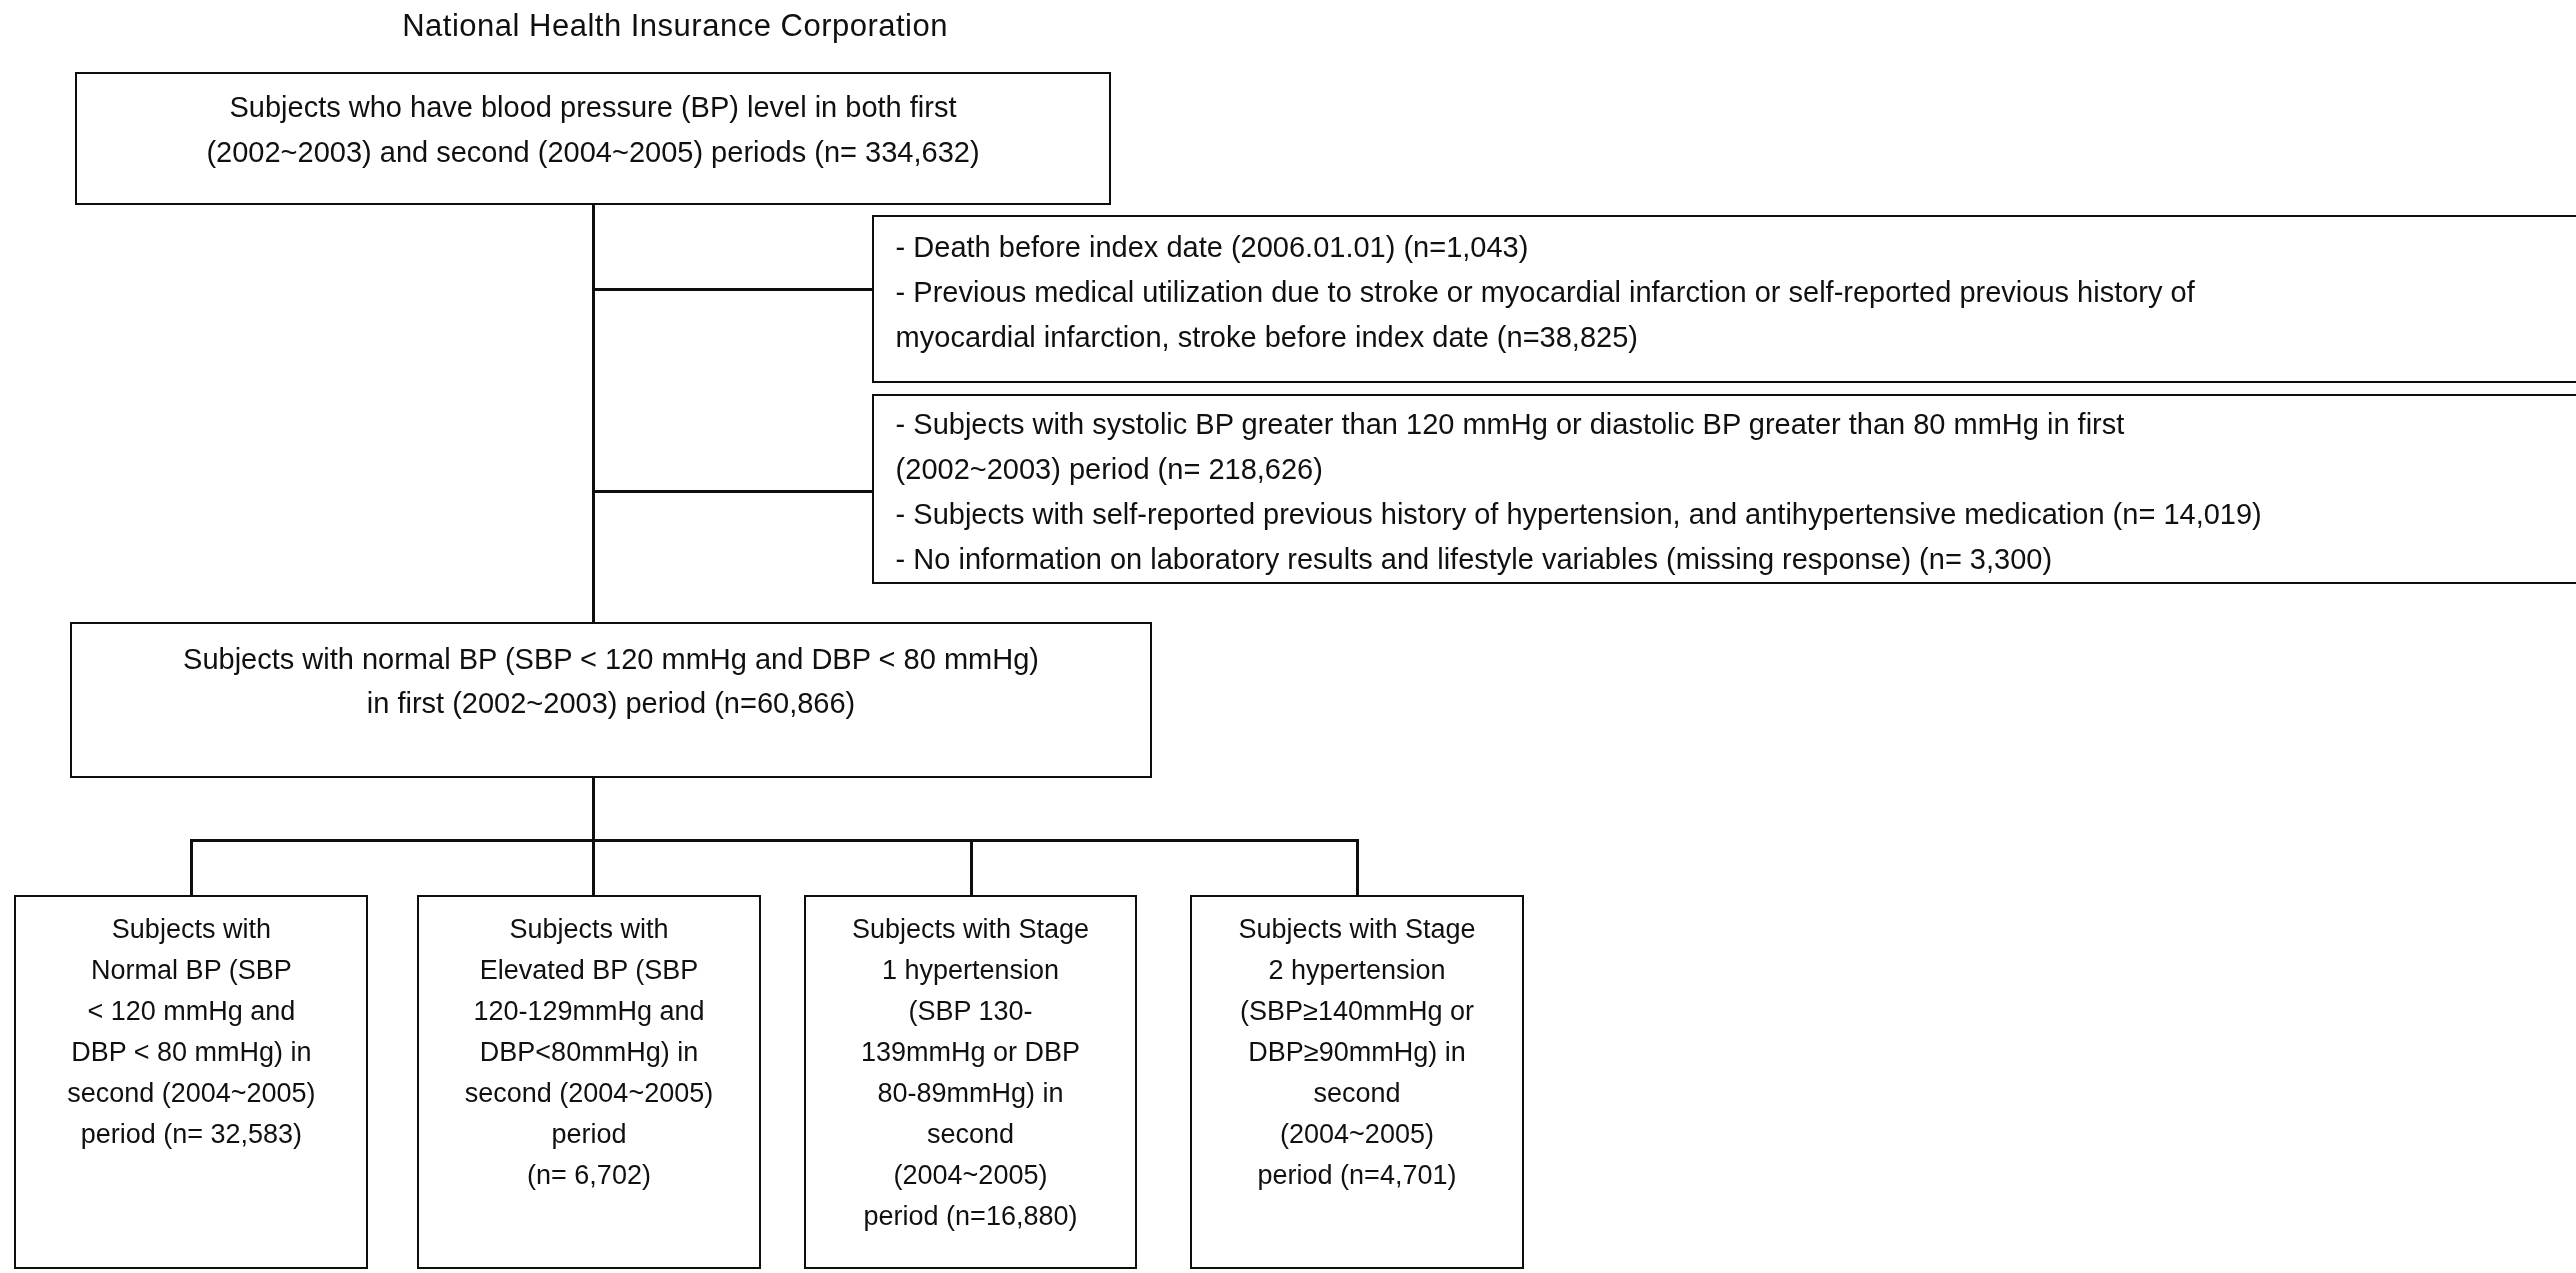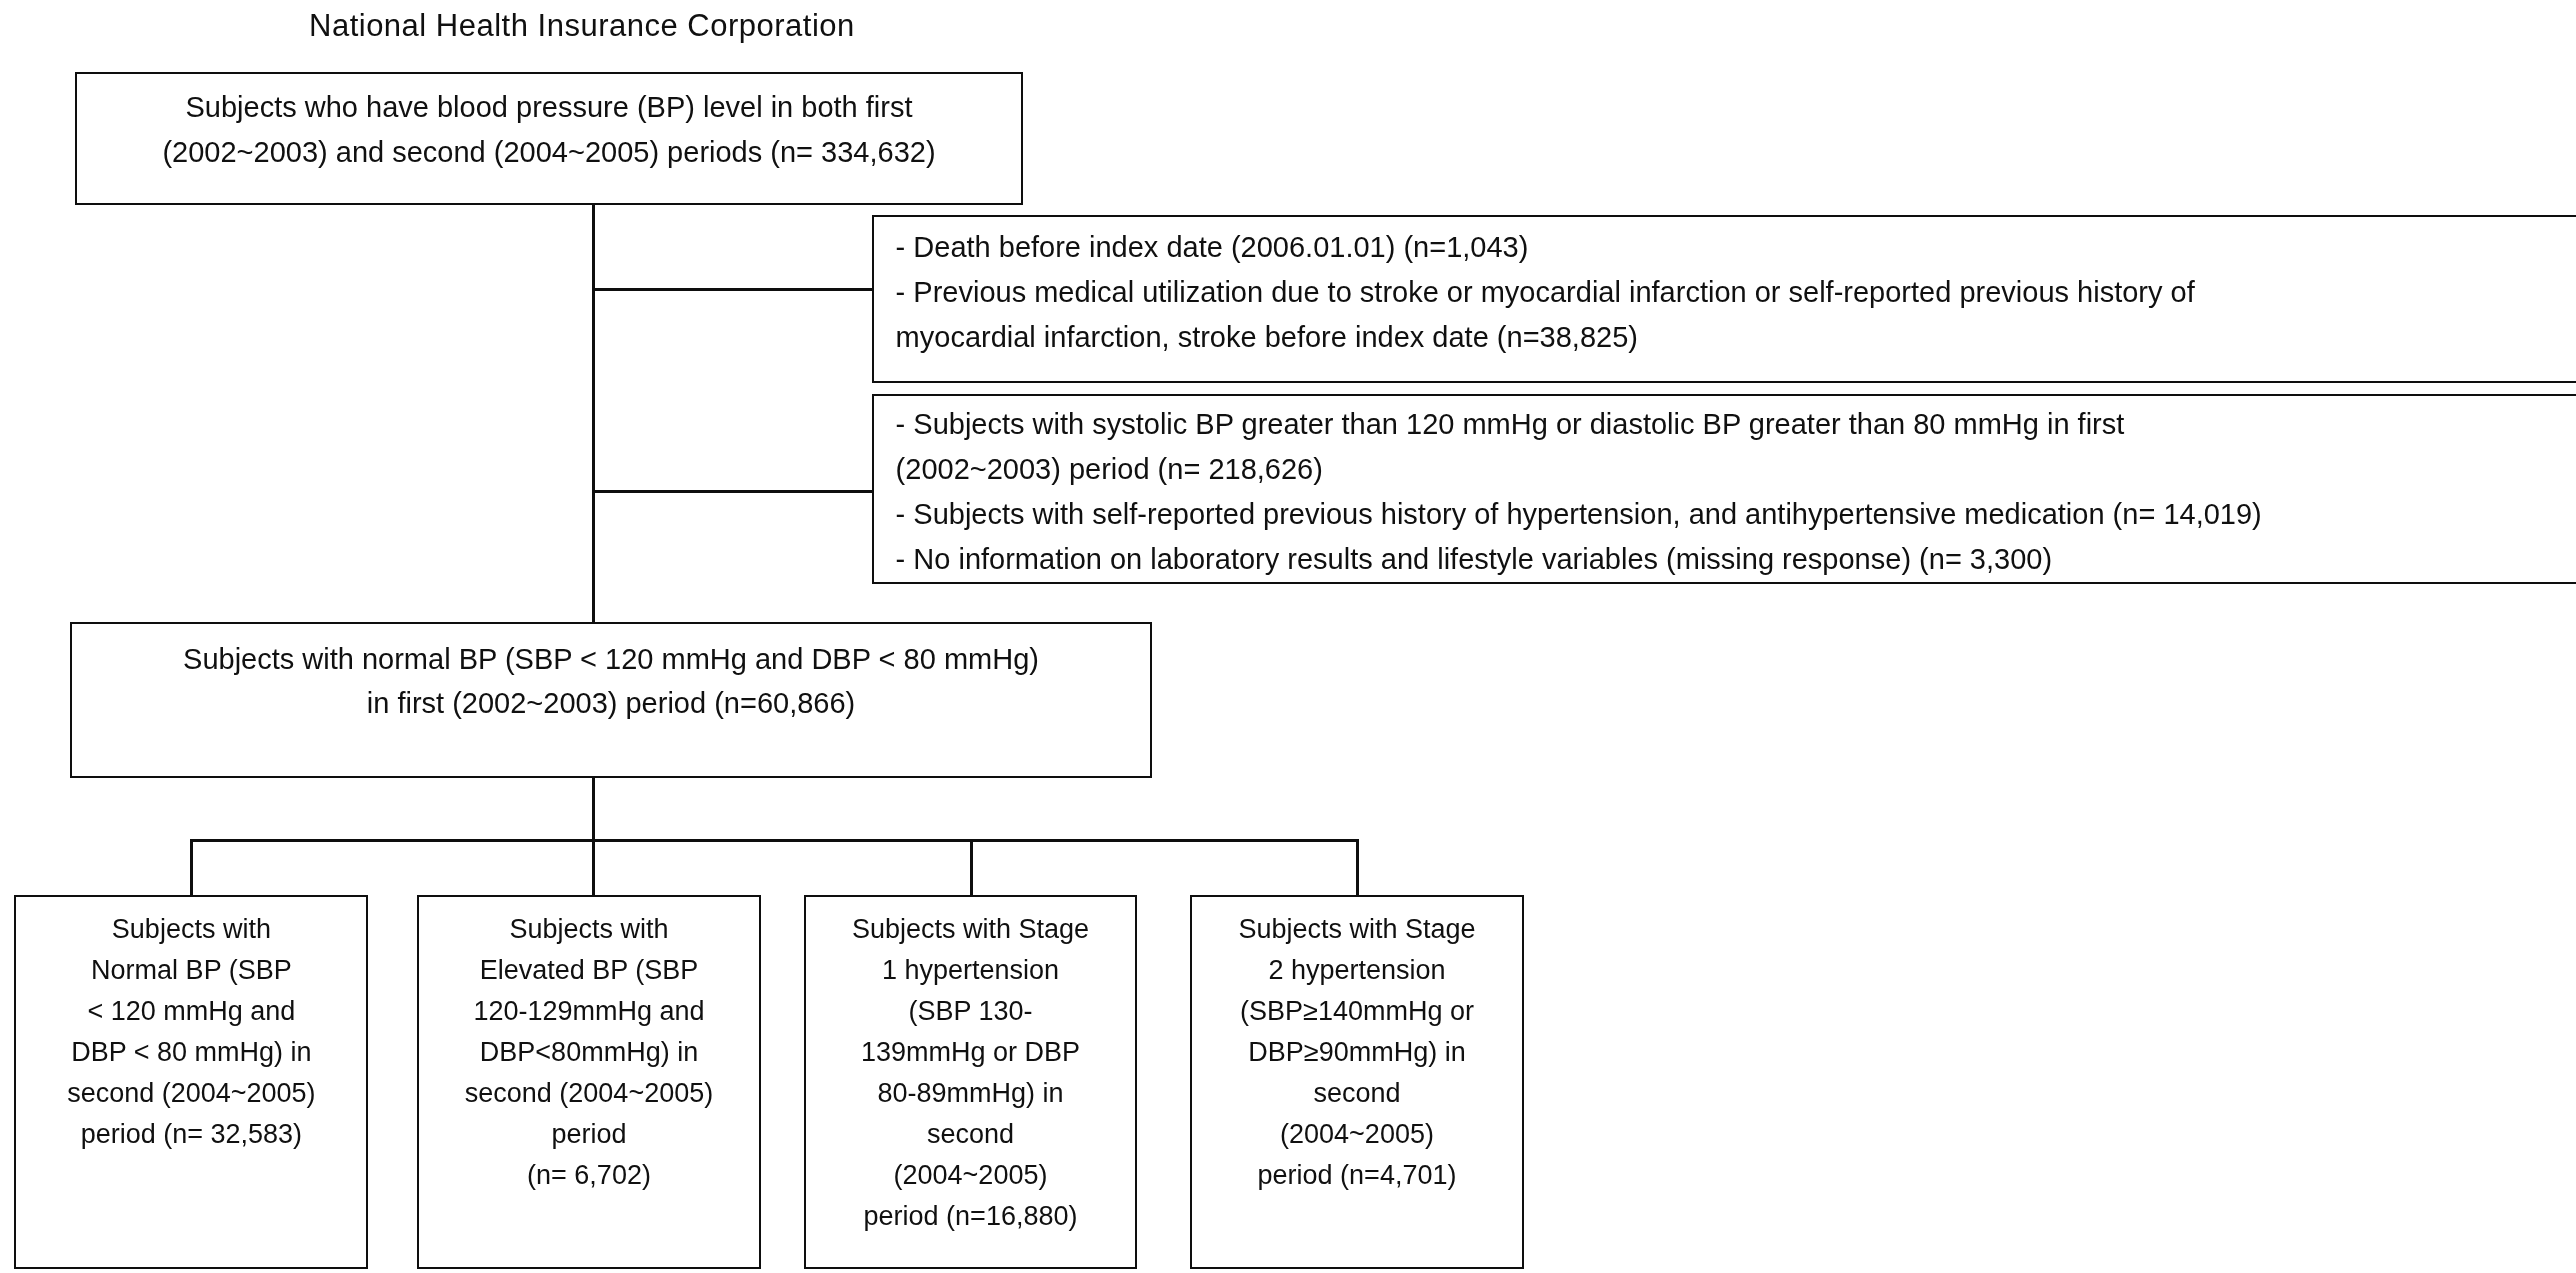--- a/index.html
+++ b/index.html
@@ -8,37 +8,37 @@
     width: 2604px;
     height: 1273px;
     background: #ffffff;
     font-family: "Liberation Sans", sans-serif;
     color: #101010;
     overflow: hidden;
   }
   .fig-title {
     position: absolute;
     left: 309px; top: 8.2px; width: 639px;
-    text-align: left;
+    text-align: right;
     font-size: 31px;
     letter-spacing: 0.5px;
   }
   .box {
     position: absolute;
     box-sizing: border-box;
     border: 2.6px solid #0e0e0e;
     background: #ffffff;
     white-space: pre-line;
   }
   .center { text-align: center; }
   .left   { text-align: left; }
   .line { position: absolute; background: #0e0e0e; }
 
   
-  #box-a  { left: 75px;  top: 72px;  width: 948px; height: 133px;
+  #box-a  { left: 75px;  top: 72px;  width: 1036px; height: 133px;
             font-size: 29px; line-height: 45px; padding: 11.3px 10.3px 0; }
   
   #box-b1 { left: 872px; top: 215px;  width: 1721px; height: 168px;
             font-size: 29px; line-height: 45px; padding: 8.2px 15.5px 0 21.6px; }
   #box-b2 { left: 872px; top: 394px;  width: 1721px; height: 190px;
             font-size: 29px; line-height: 45px; padding: 6.2px 15.5px 0 21.6px; }
   
   #box-c  { left: 70px;  top: 622px; width: 1082px; height: 156px;
             font-size: 29px; line-height: 44px; padding: 13.4px 10.3px 0; }
   

